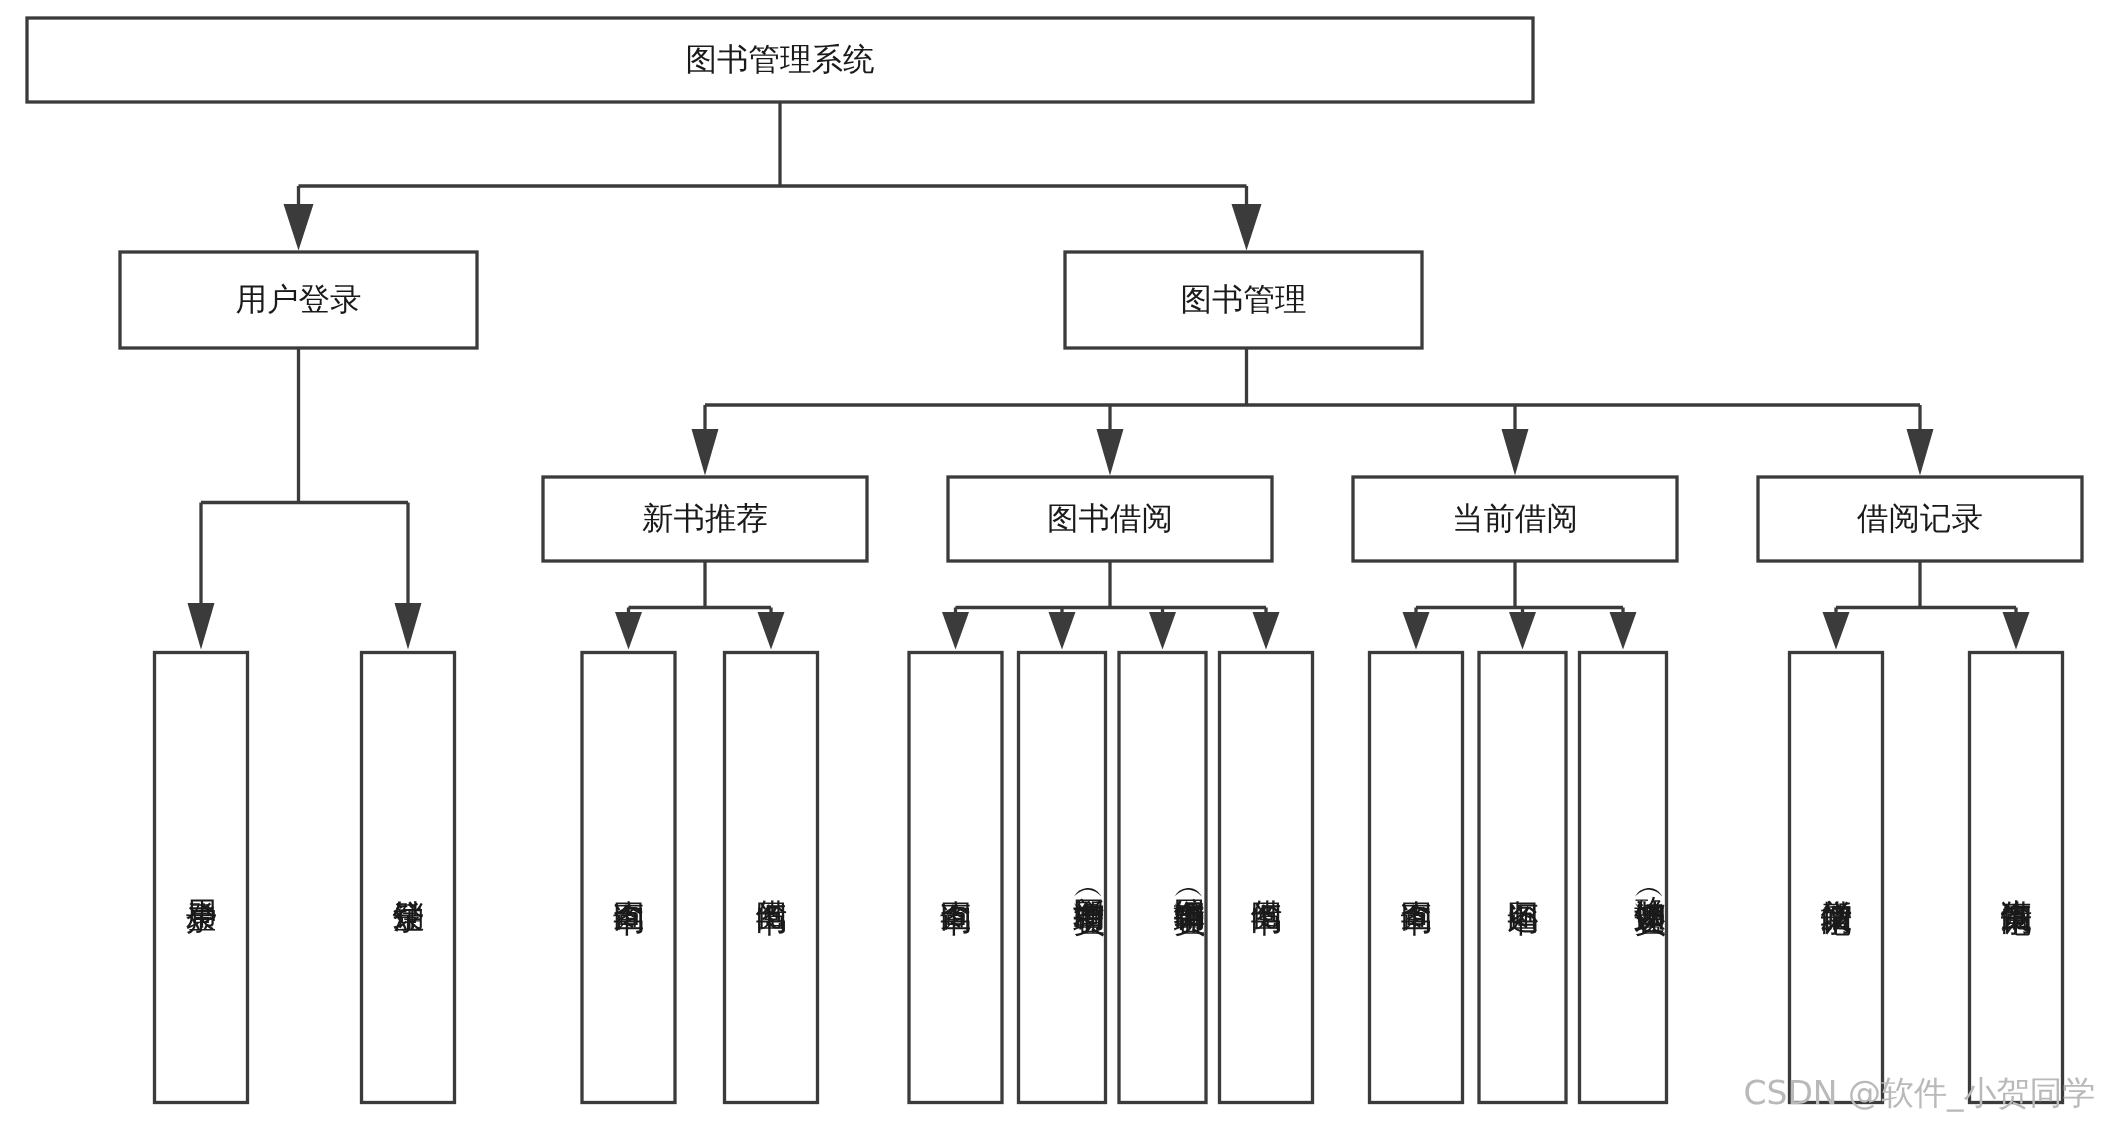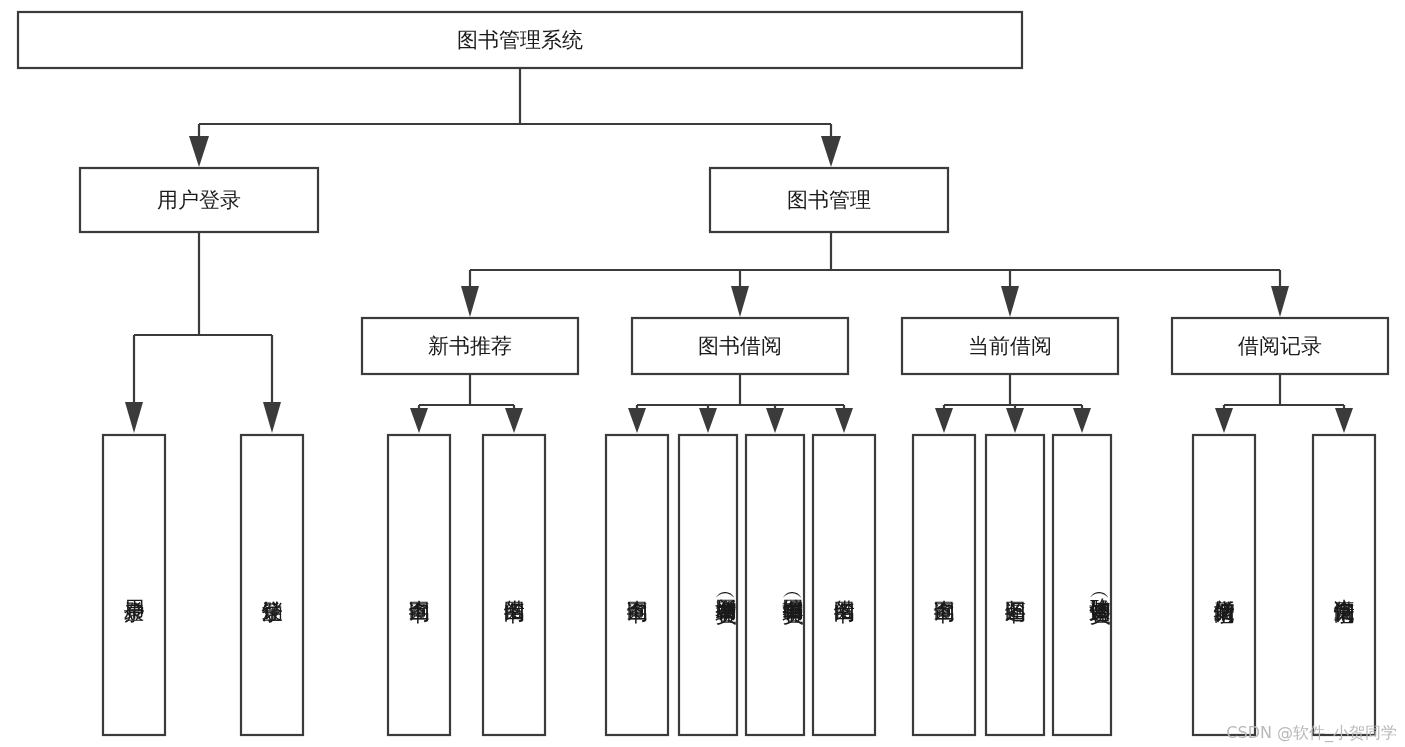--- a/index.html
+++ b/index.html
@@ -62,21 +62,21 @@
     color: #1a1a1a;
     letter-spacing: 1px;
     white-space: nowrap;
     pointer-events: none;
   }
   .watermark {
     position: absolute;
     right: 8px;
     bottom: 3px;
     font-family: "DejaVu Sans", "Liberation Sans", sans-serif;
-    font-size: 16px;
+    font-size: 22px;
     color: #b9b9b9;
     white-space: nowrap;
   }
 </style>
 </head>
 <body>
 
 <div id="diagram-root">
 
   <svg class="diagram-canvas" viewBox="0 0 1405 747">

